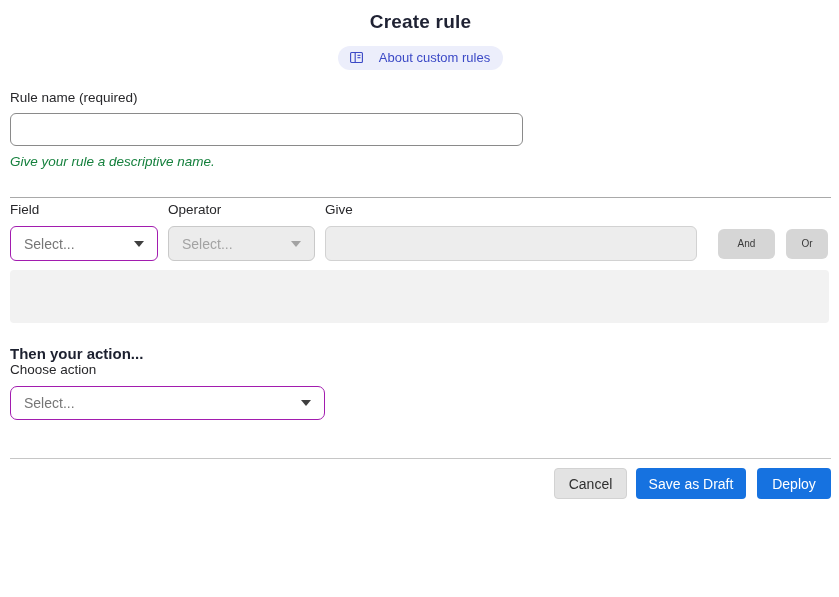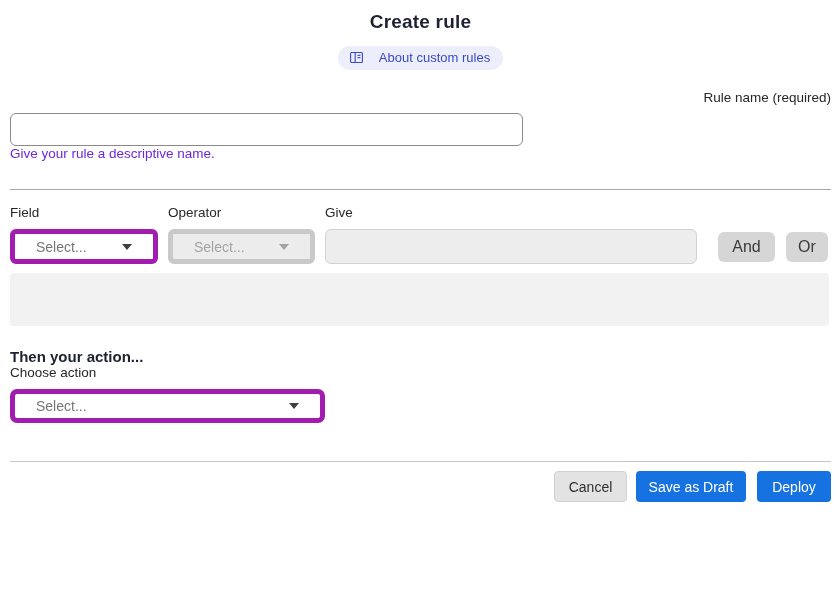--- a/index.html
+++ b/index.html
@@ -19,46 +19,46 @@
     display: inline-flex; gap: 15px;
     background: #eceefb; color: #3b49c6;
     border: none; border-radius: 14px;
     padding: 4px 13px 5px 11px;
     font-size: 13px; font-family: inherit; cursor: pointer;
   }
   .about-badge svg { display: block; }
 
   
   .field-label { font-size: 13.5px; color: #27272a; }
-  .rule-name-label { margin-top: 20px; text-align: right; }
+  .rule-name-label { margin-top: 20px; }
   .rule-name-input {
     display: block; margin-top: 8px;
     width: 513px; height: 33px;
     border: 1px solid #8a8a8a; border-radius: 6px;
     font-size: 14px; font-family: inherit; padding: 0 10px;
     outline: none; background: #fff; color: #27272a;
   }
-  .help-text { font-size: 13.5px; color: #6d28d9; }
+  .help-text { margin-top: 8px; font-size: 13.5px; color: #15803d; font-style: italic; }
 
   .divider { border: none; border-top: 1px solid #a9a9a9; margin-top: 28px; }
   .divider-bottom { border: none; border-top: 1px solid #c6c6c6; margin-top: 38px; }
 
   
   .section-heading { margin-top: 20px; font-size: 15px; font-weight: bold; color: #1d2130; }
-  .cond-labels { display: flex; margin-top: 15px; }
+  .cond-labels { display: flex; margin-top: 4px; }
   .cond-labels .col1 { width: 158px; }
   .cond-labels .col2 { width: 157px; }
   .cond-labels span { font-size: 13.5px; color: #27272a; }
 
   .cond-row { display: flex; align-items: center; margin-top: 9px; }
   .select-box {
     display: flex; align-items: center; justify-content: space-between;
     height: 35px; background: #fff;
-    border: 5px solid #a21caf; border-radius: 6px;
-    padding: 0 21px; cursor: pointer;
+    border: 1px solid #a21caf; border-radius: 6px;
+    padding: 0 13px; cursor: pointer;
   }
   .select-box .placeholder { font-size: 14px; color: #767676; }
   .caret {
     width: 0; height: 0;
     border-left: 5px solid transparent; border-right: 5px solid transparent;
     border-top: 6px solid #3f3f3f;
   }
   .select-field { width: 148px; margin-right: 10px; }
   .select-operator {
     width: 147px; margin-right: 10px;
@@ -67,21 +67,21 @@
   .select-operator .placeholder { color: #a3a3a3; }
   .select-operator .caret { border-top-color: #a3a3a3; }
   .value-input {
     width: 372px; height: 35px;
     background: #ededed; border: 1px solid #d2d2d2; border-radius: 6px;
     padding: 0 10px; font-size: 14px; font-family: inherit; color: #555;
   }
   .gray-btn {
     height: 30px; border: none; border-radius: 6px;
     background: #d6d6d6; color: #3a3a3a;
-    font-size: 16px; font-family: inherit; cursor: pointer;
+    font-size: 10px; font-family: inherit; cursor: pointer;
   }
   .and-btn { width: 57px; margin-left: 21px; }
   .or-btn  { width: 42px; margin-left: 11px; }
 
   
   .preview-row { display: flex; align-items: flex-end; justify-content: space-between; margin-top: 53px; }
   .preview-label { font-size: 13.5px; color: #4c4c4c; }
   .edit-expression { font-size: 13.5px; color: #1673d9; text-decoration: none; cursor: pointer; }
   .preview-box {
     margin-top: 9px; width: 819px; height: 53px;

